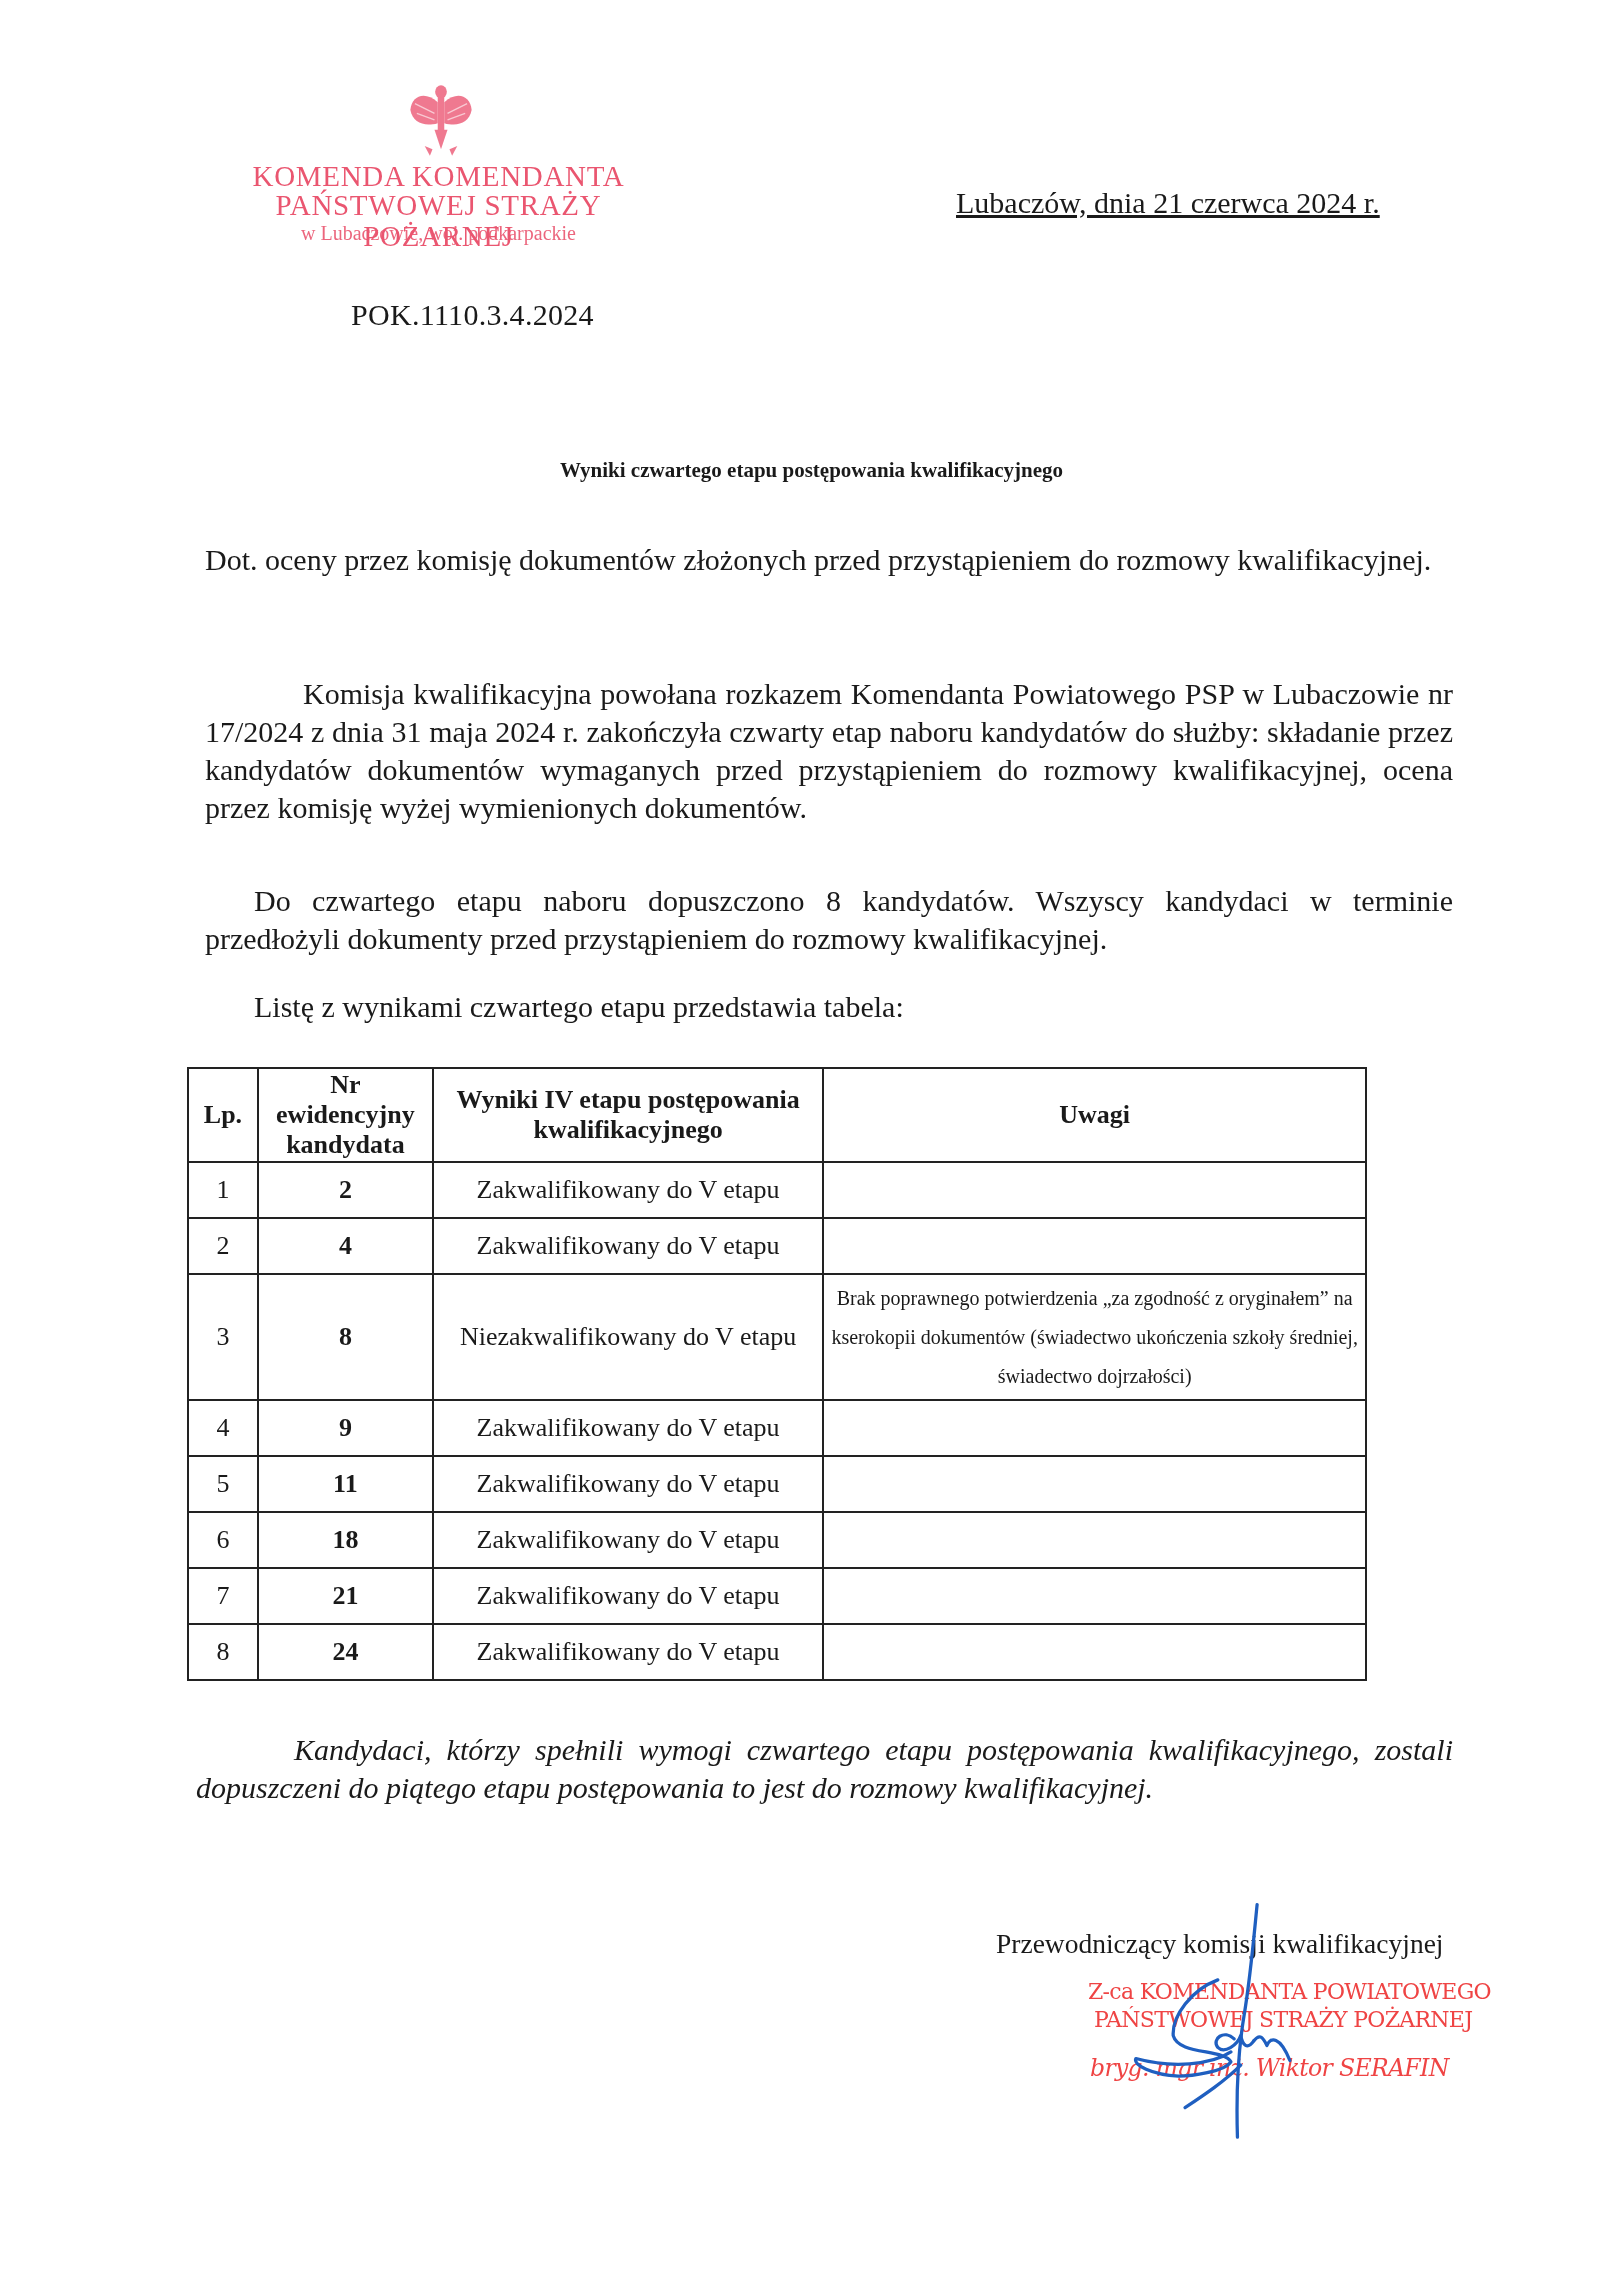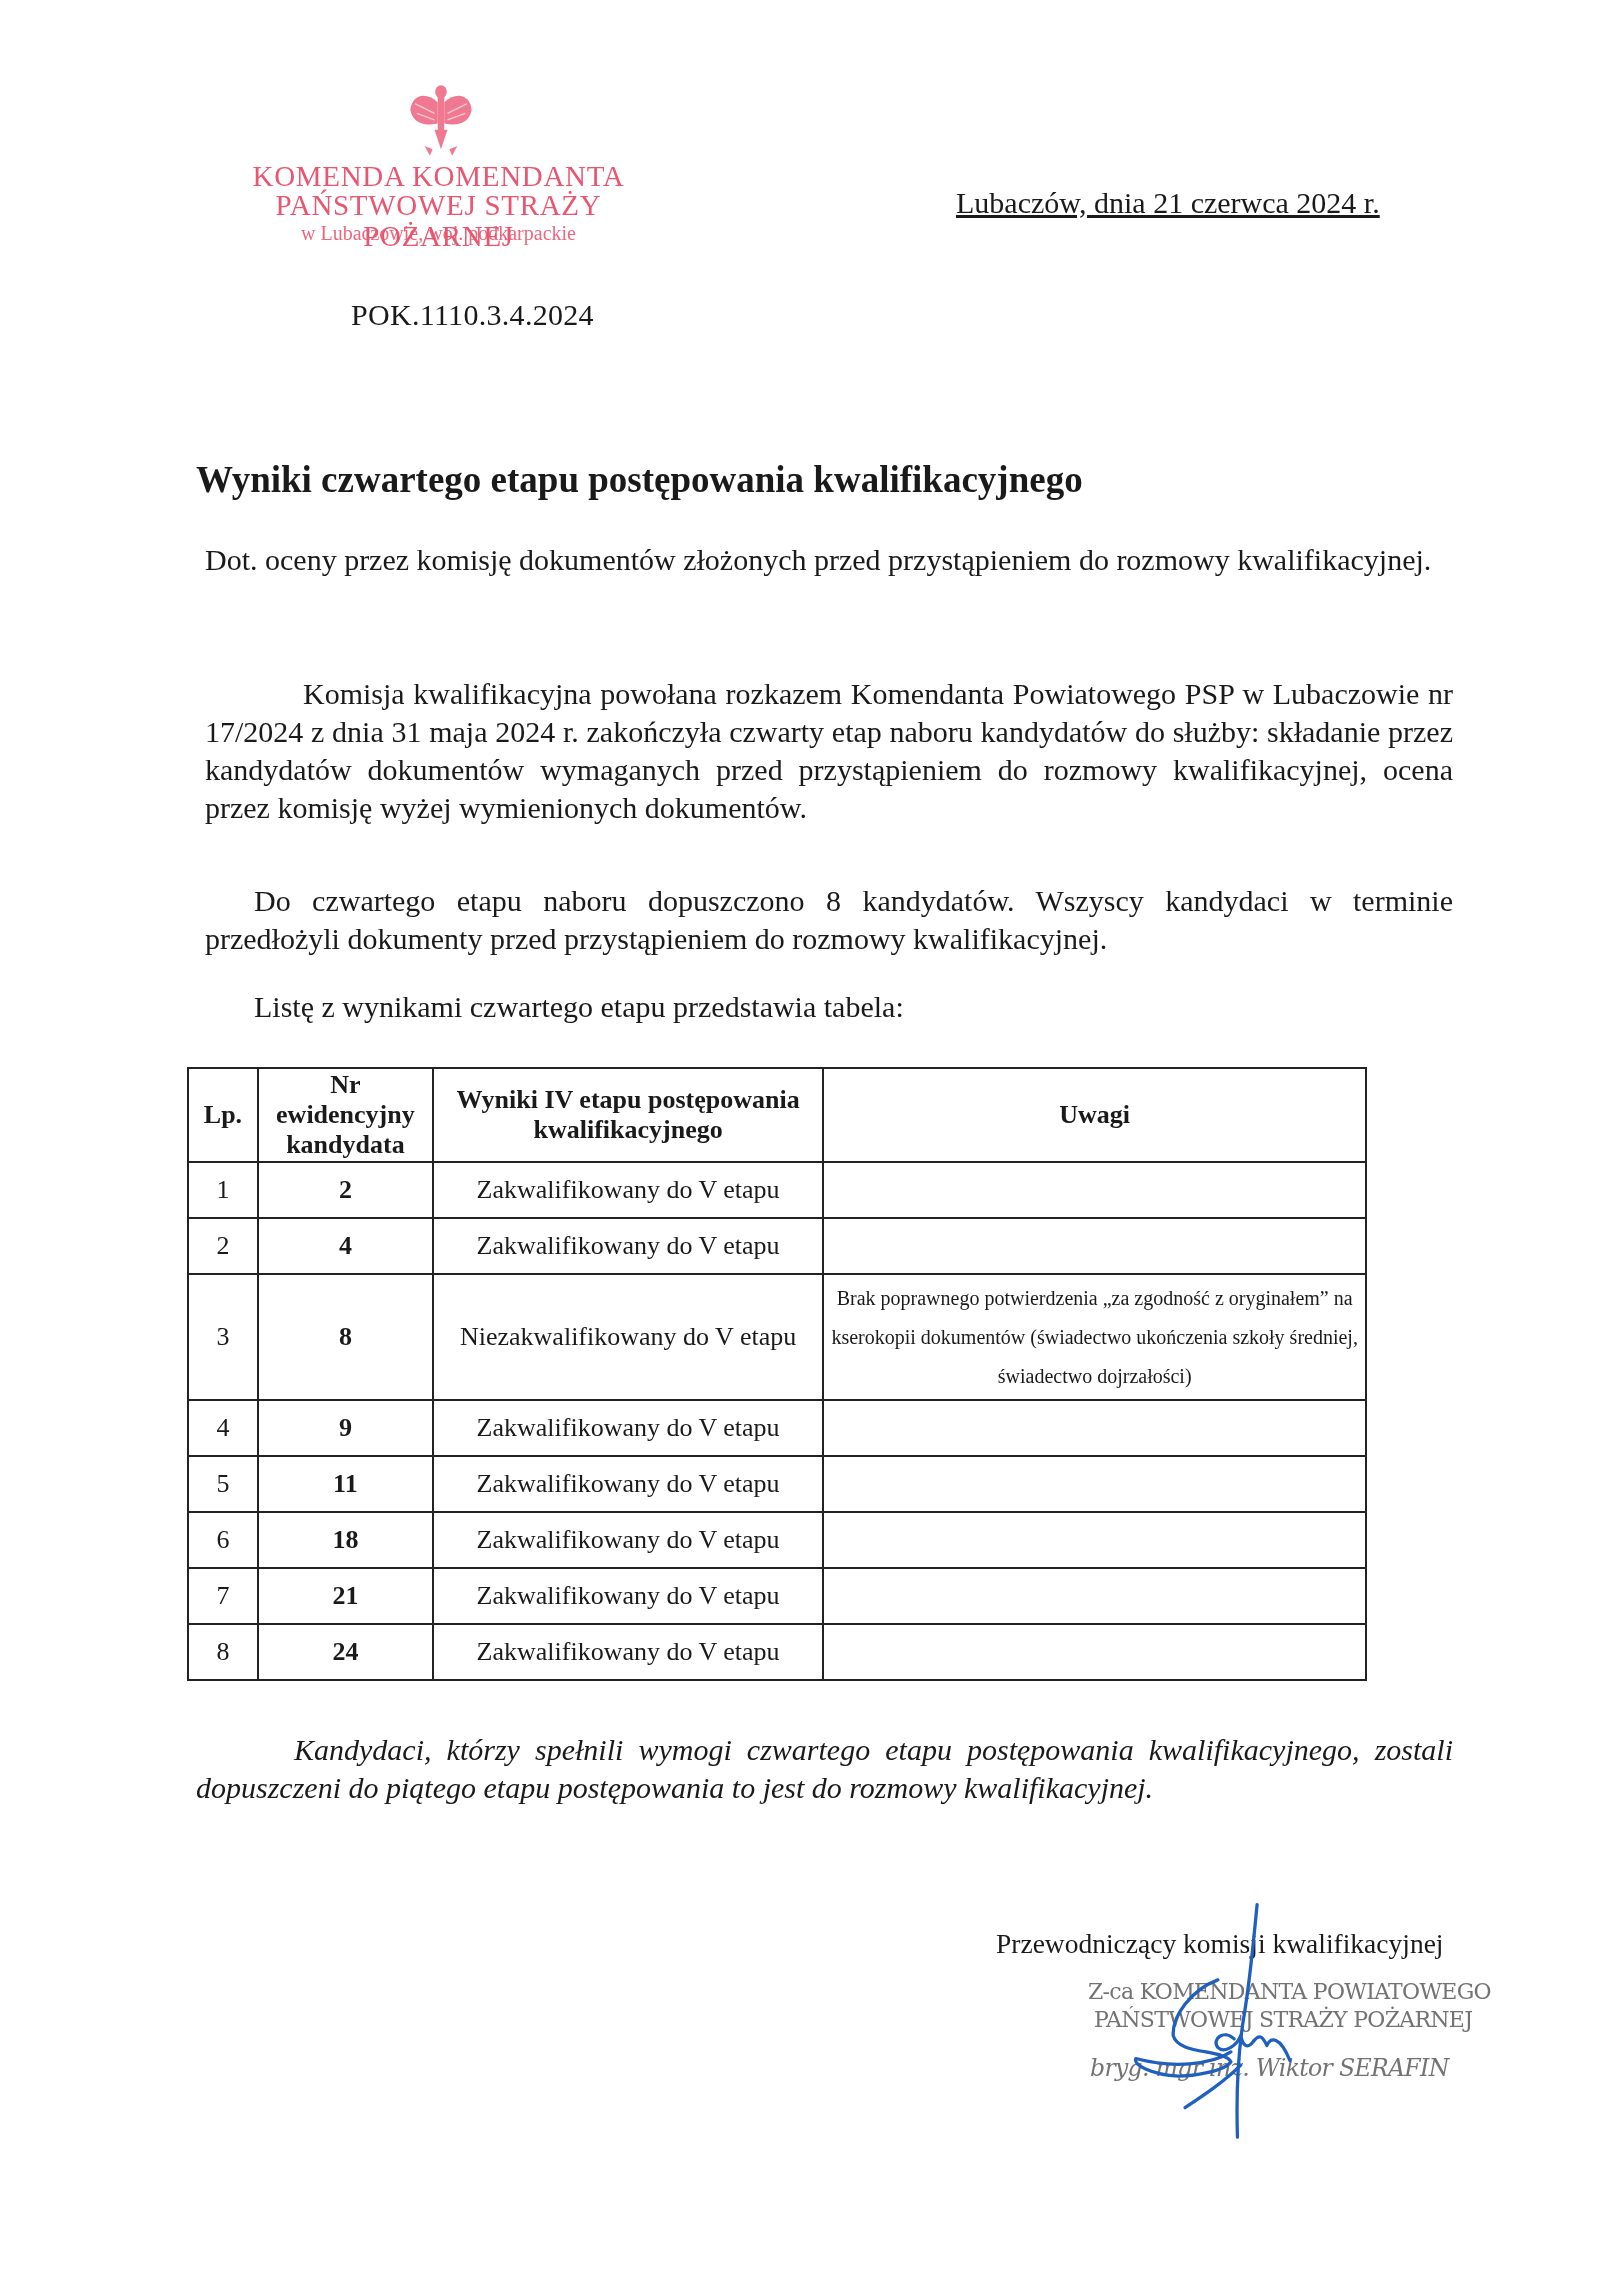--- a/index.html
+++ b/index.html
@@ -10,21 +10,21 @@
   
   .stamp { color: #ea5670; font-family: "Liberation Serif", serif; text-align: center; }
   .stamp-eagle { left: 405px; top: 84px; width: 72px; height: 75px; }
   .stamp-l1 { left: 216px; top: 161px; width: 445px; font-size: 29px; letter-spacing: 0.7px; line-height: 31px; }
   .stamp-l2 { left: 216px; top: 190px; width: 445px; font-size: 29px; letter-spacing: 0.7px; line-height: 31px; }
   .stamp-l3 { left: 216px; top: 219px; width: 445px; font-size: 20px; line-height: 29px; opacity: .9; }
 
   .place-date { left: 956px; top: 186px; font-size: 30px; white-space: nowrap; text-decoration: underline; }
   .ref-no { left: 306px; top: 298px; font-size: 30px; letter-spacing: 0.3px; margin-left: 45px; }
 
-  .title { left: 196px; top: 458px; width: 1231px; text-align: left; font-size: 37px; font-weight: bold; }
+  .title { left: 196px; top: 458px; width: 1231px; text-align: center; font-size: 21px; font-weight: bold; }
 
   .para { font-size: 30px; line-height: 38px; text-align: justify; }
   .p-dot { left: 205px; top: 541px; width: 1248px; text-align-last: left; }
   .p-kom { left: 205px; top: 675px; width: 1248px; text-indent: 98px; }
   .p-do  { left: 205px; top: 882px; width: 1248px; text-indent: 49px; }
   .p-lis { left: 254px; top: 988px; font-size: 30px; line-height: 38px; }
 
   
   .results-table { position: absolute; left: 187px; top: 1067px; width: 1180px;
                    border-collapse: collapse; font-size: 26px; line-height: 30px; }
@@ -32,21 +32,21 @@
   .results-table th { font-weight: bold; height: 92px; line-height: 30px; }
   .results-table td.nr { font-weight: bold; }
   .results-table tr.r { height: 56px; }
   .results-table tr.r3 { height: 126px; }
   .results-table td.uwagi { font-size: 20px; line-height: 39px; }
   col.c1 { width: 70px; } col.c2 { width: 175px; } col.c3 { width: 391px; } col.c4 { width: 544px; }
 
   .p-kan { left: 196px; top: 1731px; width: 1257px; text-indent: 98px; text-align-last: left; font-style: italic; }
 
   .sig-role { left: 996px; top: 1928px; font-size: 27.5px; white-space: nowrap; }
-  .sig-stamp { color: #737373; font-family: "DejaVu Serif", serif; }
+  .sig-stamp { color: #ef4444; font-family: "DejaVu Serif", serif; }
   .sig-s1 { left: 1088px; top: 1979px; font-size: 22px; white-space: nowrap; letter-spacing: -0.7px; }
   .sig-s2 { left: 1094px; top: 2007px; font-size: 22px; white-space: nowrap; letter-spacing: -0.7px; }
   .sig-s3 { left: 1090px; top: 2054px; font-size: 23.6px; white-space: nowrap; font-style: italic; letter-spacing: -0.7px; }
   .signature { left: 1126px; top: 1898px; width: 236px; height: 249px; }
 </style>
 </head>
 <body>
 
 <div class="abs stamp stamp-eagle">
   <svg width="72" height="75" viewBox="0 0 110 115">

